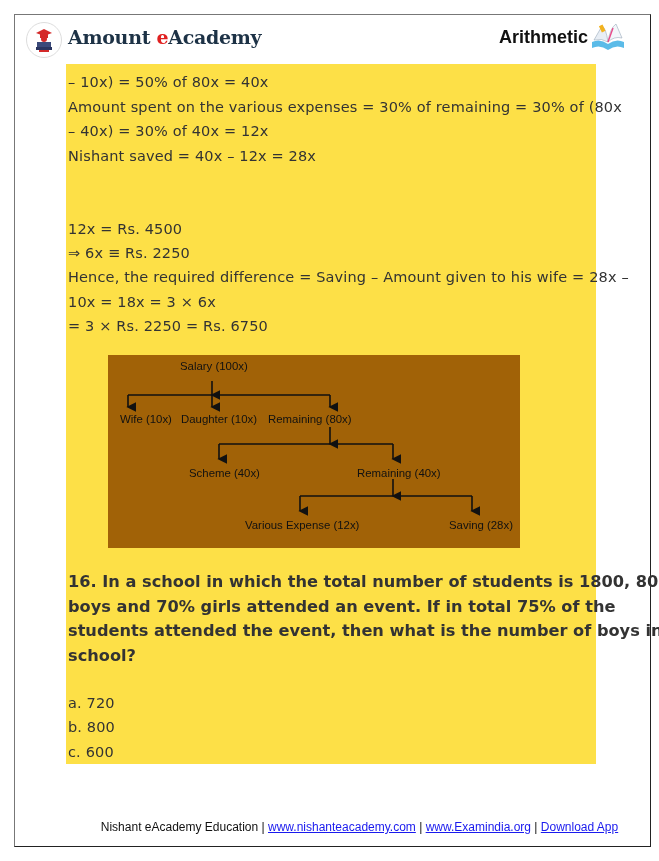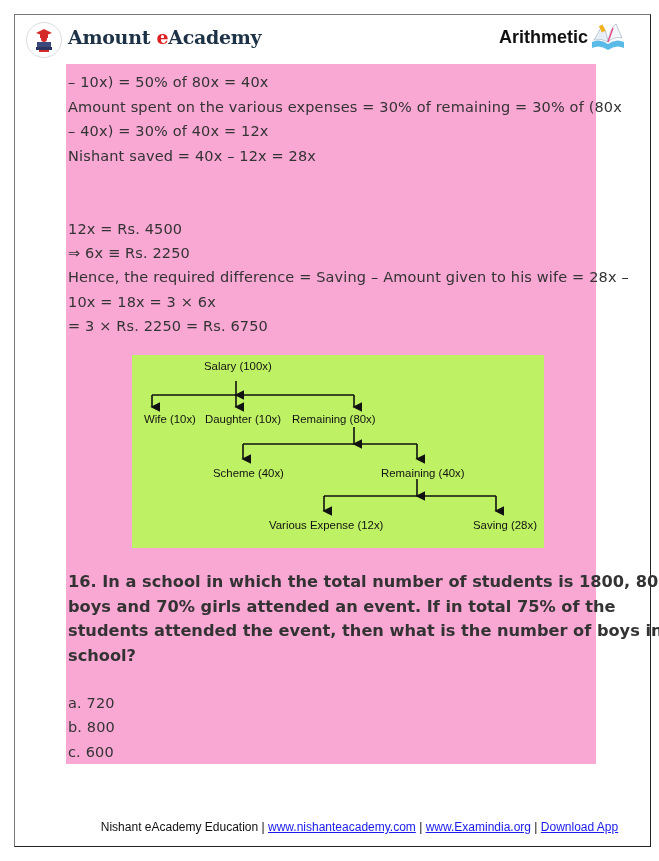--- a/index.html
+++ b/index.html
@@ -13,26 +13,26 @@
     .header { position: absolute; left: 26px; top: 22px; width: 600px; height: 36px; }
     .logo-circle {
       position: absolute; left: 0; top: 0; width: 34px; height: 34px; border-radius: 50%;
       border: 1px solid #ddd; background: #fff; overflow: hidden;
     }
     .brand { position: absolute; left: 42px; top: 4px; font-family: "DejaVu Serif", serif; font-weight: bold; font-size: 19px; color: #1d3246; letter-spacing: -0.3px; }
     .brand .accent { color: #e02020; }
     .subject { position: absolute; right: 38px; top: 5px; font-family: Liberation Sans, sans-serif; font-weight: bold; font-size: 18px; color: #111; }
     .book-icon { position: absolute; right: 0; top: -2px; width: 36px; height: 34px; }
     .content {
-      position: absolute; left: 66px; top: 64px; width: 530px; height: 700px; background: #f9a8d4;
+      position: absolute; left: 66px; top: 64px; width: 530px; height: 700px; background: #fde047;
     }
     .text-line { position: absolute; left: 2px; font-size: 14.5px; color: #333; white-space: nowrap; letter-spacing: 0.15px; }
     .question { position: absolute; left: 2px; top: 571px; width: 528px; font-weight: bold; font-size: 16.2px; line-height: 24.5px; color: #333; }
     .question-line { display: block; white-space: nowrap; }
-    .diagram { position: absolute; left: 132px; top: 355px; width: 412px; height: 193px; background: #bef264; }
+    .diagram { position: absolute; left: 108px; top: 355px; width: 412px; height: 193px; background: #a16207; }
     .diagram svg { position: absolute; left: 0; top: 0; }
     .dlabel { position: absolute; font-family: "Liberation Sans", sans-serif; font-size: 11.4px; color: #111; white-space: nowrap; }
     .footer { position: absolute; left: 0; width: 659px; top: 820px; text-align: center; font-family: "Liberation Sans", sans-serif; font-size: 12px; color: #111; margin-left: 30px; }
     .footer a { color: #1a1aee; text-decoration: underline; }
   </style>
 </head>
 <body>
 
 <div class="page-frame"></div>
 

